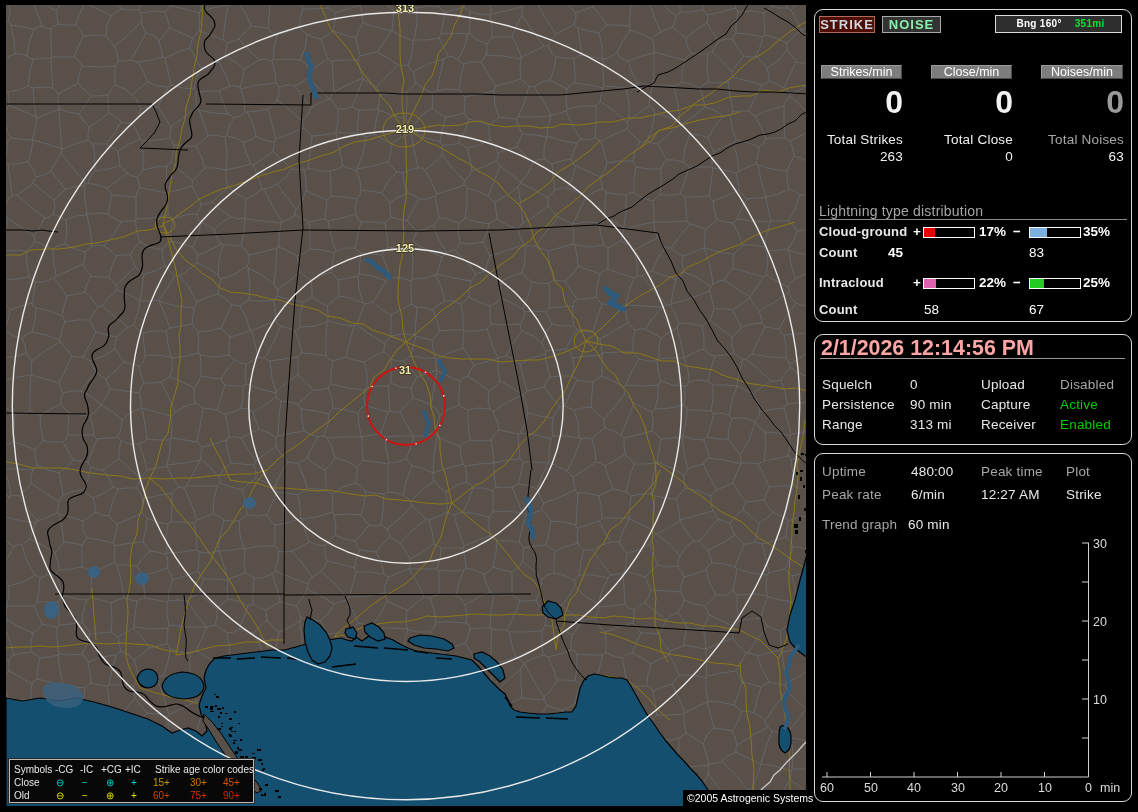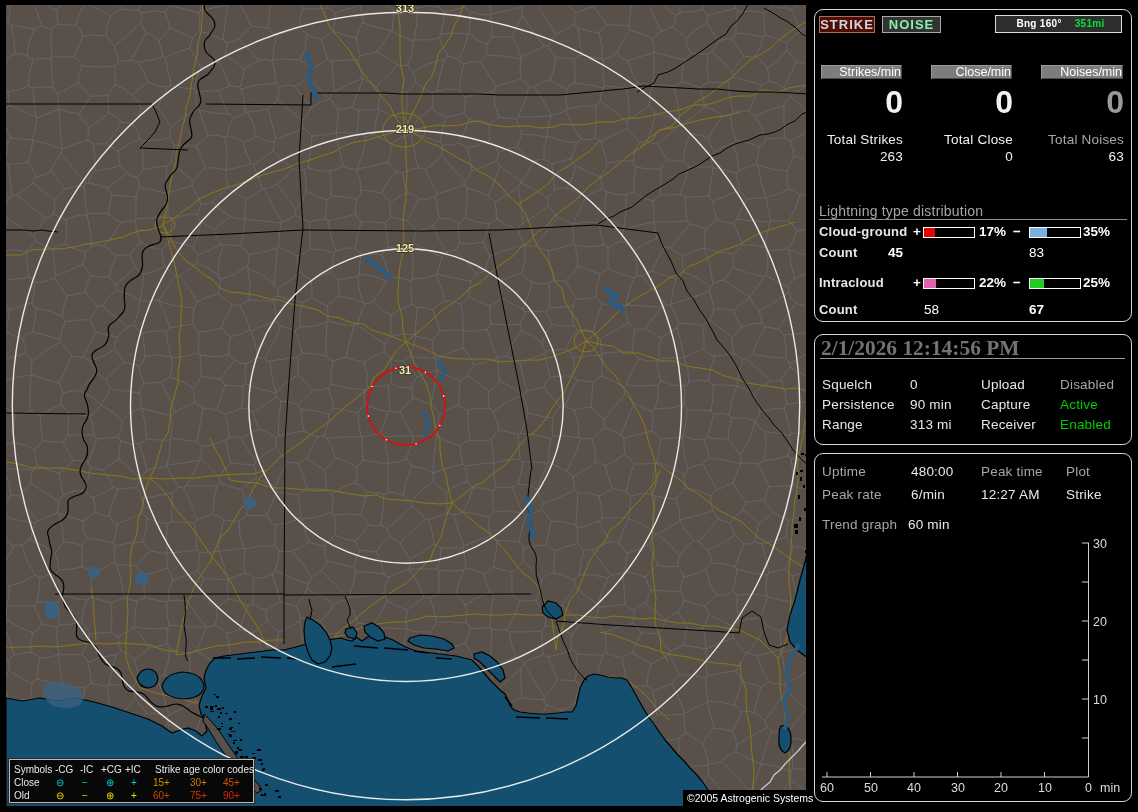--- a/index.html
+++ b/index.html
@@ -1,18 +1,18 @@
 <!DOCTYPE html>
 <html><head><meta charset="utf-8"><style>
 *{margin:0;padding:0;box-sizing:border-box}
 body{width:1138px;height:812px;background:#000;position:relative;overflow:hidden;
 font-family:"Liberation Sans",sans-serif}
 .panel{position:absolute;border:1px solid #d8d8d8;border-radius:9px;left:814px;width:318px}
 .btn{position:absolute;font-weight:bold;font-size:13px;text-align:center;letter-spacing:1px}
-.slabel{position:absolute;background:#7d7d7d;border:1px solid #9a9a9a;border-bottom-color:#4a4a4a;border-right-color:#4a4a4a;color:#fff;font-size:12.5px;text-align:right;height:14px;line-height:13px}
+.slabel{position:absolute;background:#7d7d7d;border:1px solid #9a9a9a;border-bottom-color:#4a4a4a;border-right-color:#4a4a4a;color:#fff;font-size:12.5px;text-align:center;height:14px;line-height:13px}
 .bigz{position:absolute;font-size:32px;font-weight:bold;text-align:right;width:60px;line-height:1}
 .tot{position:absolute;font-size:13.5px;text-align:right;letter-spacing:0.2px}
 .row{position:absolute;font-size:13.5px;color:#e8e8e8;letter-spacing:0.2px}
 .bl{font-weight:bold;font-size:13px}
 .gy{color:#a6a6a6} .gn{color:#00cc00}
 .bar{position:absolute;width:52px;height:11px;border:1px solid #fff;background:#000}
 .bar>div{height:100%}
 .pct{position:absolute;font-size:13.5px;font-weight:bold;color:#fff}
 .leg{position:absolute;left:9px;top:759px;width:245px;height:44px;background:#080808;border:1px solid #b9b9b9;outline:1px solid #2a2a2a;font-size:10px;color:#e8e8e8}
 .leg span{position:absolute;white-space:nowrap}
@@ -220,24 +220,24 @@
     <div style="width:12px;background:#e060b0"></div>
   </div>
 <div class="pct" style="left:979px;top:275px">22%</div>
 <div class="pct" style="left:1013px;top:275px">−</div>
 <div class="bar" style="left:1029px;top:278px">
     <div style="width:14px;background:#22cc22"></div>
   </div>
 <div class="pct" style="left:1083px;top:275px">25%</div>
 <div class="row bl" style="left:819px;top:302px">Count</div>
 <div class="pct" style="left:924px;top:302px;font-weight:normal">58</div>
-<div class="pct" style="left:1029px;top:302px;font-weight:bold">67</div>
+<div class="pct" style="left:1029px;top:302px;font-weight:normal">67</div>
 
 <div class="panel" style="top:334px;height:111px"></div>
-<div style="position:absolute;left:821px;top:336px;font-family:Liberation Serif, serif;font-weight:bold;font-size:21.4px;color:#737373">2/1/2026 12:14:56 PM</div>
+<div style="position:absolute;left:821px;top:336px;font-family:Liberation Sans, sans-serif;font-weight:bold;font-size:21.4px;color:#fca5a5">2/1/2026 12:14:56 PM</div>
 <div style="position:absolute;left:820px;top:358px;width:305px;height:1px;background:#999"></div>
 <div class="row" style="left:822px;top:377px">Squelch</div>
 <div class="row" style="left:910px;top:377px">0</div>
 <div class="row" style="left:981px;top:377px">Upload</div>
 <div class="row gy" style="left:1060px;top:377px">Disabled</div>
 <div class="row" style="left:822px;top:397px">Persistence</div>
 <div class="row" style="left:910px;top:397px">90 min</div>
 <div class="row" style="left:981px;top:397px">Capture</div>
 <div class="row gn" style="left:1060px;top:397px">Active</div>
 <div class="row" style="left:822px;top:417px">Range</div>

